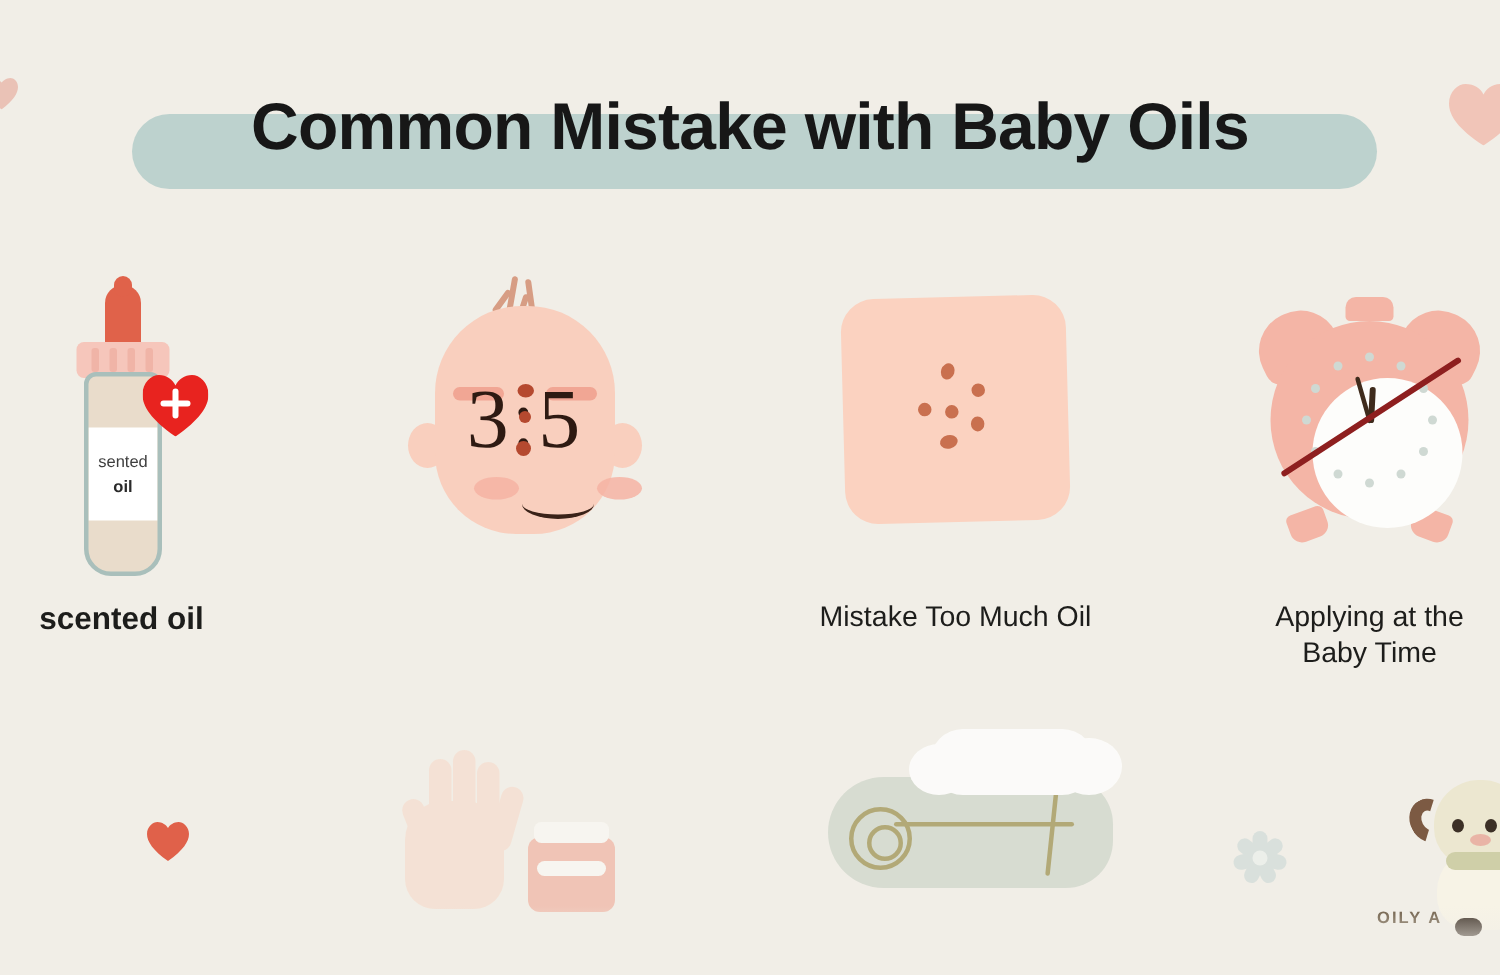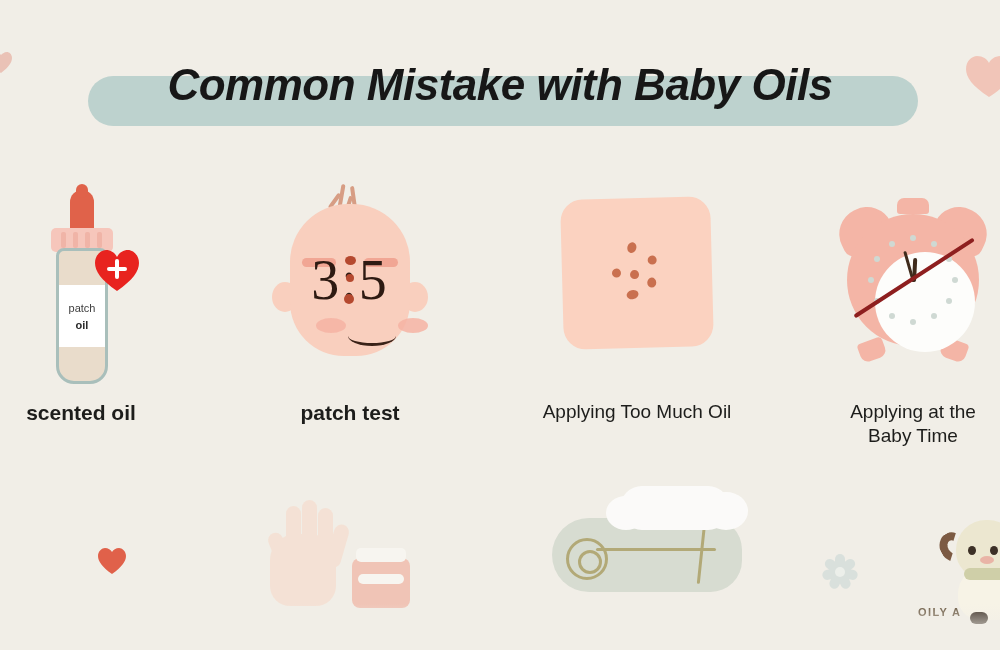--- a/index.html
+++ b/index.html
@@ -15,21 +15,20 @@
   #title-banner {
     position:absolute; left:88px; top:76px; width:830px; height:50px;
     background:#bdd2ce; border-radius:26px;
   }
   #page-title {
     position:absolute; left:0; top:60px; width:1000px;
     text-align:center;
     font-size:44px; font-weight:700; letter-spacing:-0.5px;
     color:#171717;
     font-family:"Liberation Sans", sans-serif;
-    font-style:italic;
   }
 
   
   .card { position:absolute; width:250px; top:178px; }
   .card-art { position:relative; height:215px; width:250px; }
   .card-label {
     position:absolute; top:222px; width:250px; text-align:center;
     color:#1d1d1b; line-height:1.28;
   }
   .label-bold { font-size:21px; font-weight:700; }
@@ -318,21 +317,21 @@
     <div class="card-art">
       <div id="bottle">
         <div id="bottle-nipple"></div>
         <div id="bottle-collar"></div>
         <div class="collar-rib" style="left:22px"></div>
         <div class="collar-rib" style="left:34px"></div>
         <div class="collar-rib" style="left:46px"></div>
         <div class="collar-rib" style="left:58px"></div>
         <div id="bottle-body">
           <div id="bottle-label">
-            <div id="bottle-label-line1">patch</div>
+            <div id="bottle-label-line1">sented</div>
             <div id="bottle-label-line2">oil</div>
           </div>
         </div>
         <div id="heart-badge">
           <div class="h-shape"></div>
           <div class="plus-h"></div>
           <div class="plus-v"></div>
         </div>
       </div>
     </div>
@@ -352,35 +351,34 @@
           <div id="baby-mouth"></div>
         </div>
         <div class="baby-brow" id="baby-brow-l"></div>
         <div class="baby-brow" id="baby-brow-r"></div>
         <div id="baby-time">3:5</div>
         <div class="baby-spot" id="baby-spot-1"></div>
         <div class="baby-spot" id="baby-spot-2"></div>
         <div class="baby-spot" id="baby-spot-3"></div>
       </div>
     </div>
-    <div class="card-label label-bold">patch test</div>
   </div>
 
   <div class="card" id="card-3">
     <div class="card-art">
       <div id="patch">
         <div class="patch-spot" id="patch-spot-1"></div>
         <div class="patch-spot" id="patch-spot-2"></div>
         <div class="patch-spot" id="patch-spot-3"></div>
         <div class="patch-spot" id="patch-spot-4"></div>
         <div class="patch-spot" id="patch-spot-5"></div>
         <div class="patch-spot" id="patch-spot-6"></div>
       </div>
     </div>
-    <div class="card-label label-reg">Applying Too Much Oil</div>
+    <div class="card-label label-reg">Mistake Too Much Oil</div>
   </div>
 
   <div class="card" id="card-4">
     <div class="card-art">
       <div id="clock">
         <div class="bell" id="bell-l"></div>
         <div class="bell" id="bell-r"></div>
         <div id="clock-knob"></div>
         <div class="clock-foot" id="clock-foot-l"></div>
         <div class="clock-foot" id="clock-foot-r"></div>

